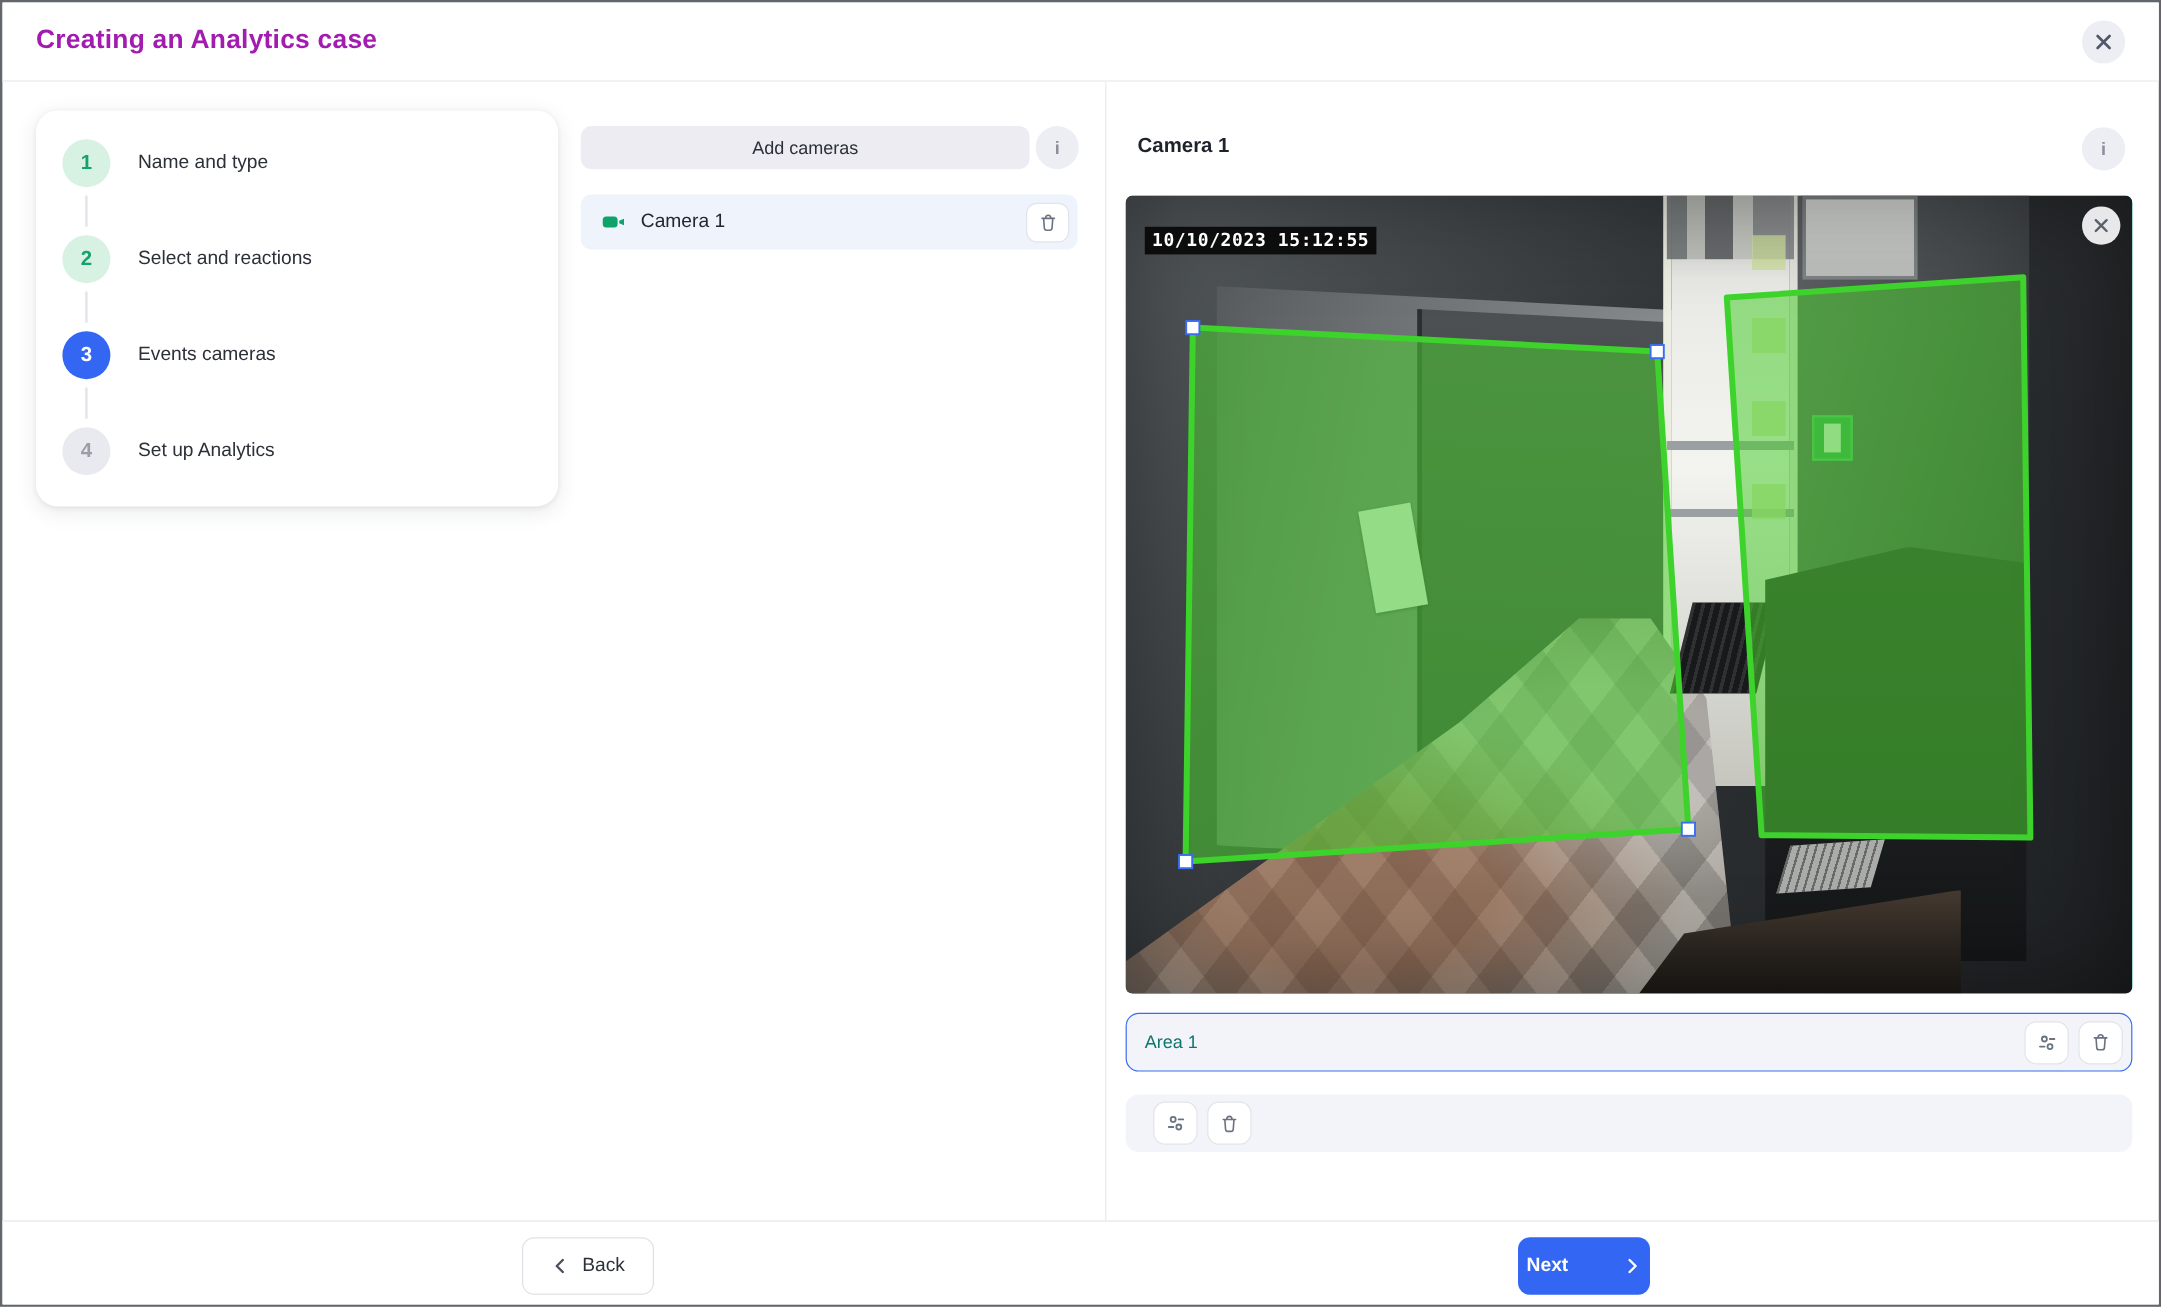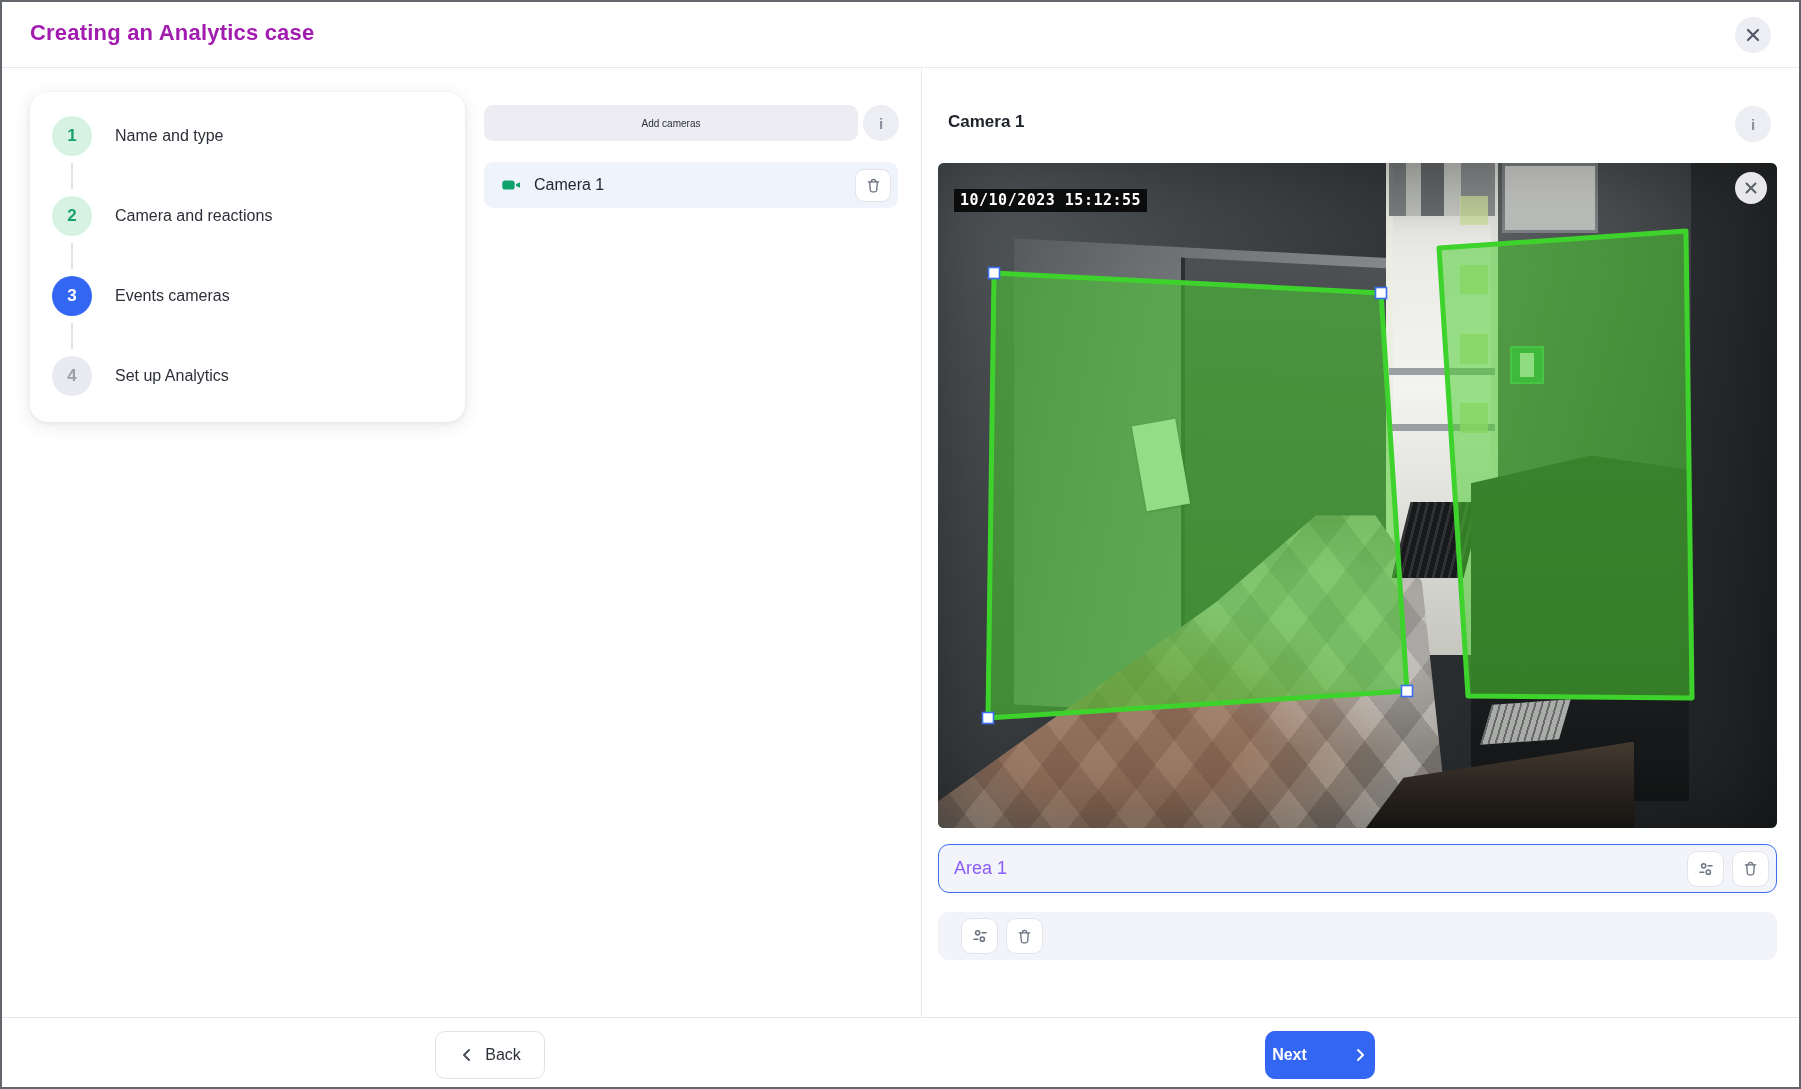--- a/index.html
+++ b/index.html
@@ -48,21 +48,21 @@
   .step-label { margin-left: 23px; font-size: 16px; color: #2c3038; }
   .step-connector {
     width: 2px; height: 26px; background: #e3e4e9;
     margin: 7px 0 7px 19px;
   }
 
   
   .add-cameras-btn {
     position: absolute; left: 482px; top: 103px; width: 374px; height: 36px;
     background: #ececf2; border: none; border-radius: 9px;
-    font-family: inherit; font-size: 10px; color: #2c3038; cursor: pointer;
+    font-family: inherit; font-size: 15px; color: #2c3038; cursor: pointer;
   }
   .list-info-btn { left: 861px; top: 103px; }
   .info-glyph { font-size: 15px; color: #8b8f9a; font-weight: 700; font-style: normal; }
 
   .camera-row {
     position: absolute; left: 482px; top: 160px; width: 414px; height: 46px;
     background: #eff3fb; border-radius: 9px;
     display: flex; align-items: center; padding: 0 7px 0 16px;
   }
   .camera-row-label { font-size: 16px; color: #24272e; margin-left: 12px; flex: 1; }
@@ -164,21 +164,21 @@
 
   
   .area-row {
     position: absolute; left: 936px; width: 839px; height: 49px;
     background: #f2f4f9; border-radius: 11px;
     display: flex; align-items: center; padding: 0 7px 0 15px;
   }
   .area-row.selected { border: 1.6px solid #3b6cf0; }
   .area-row-1 { top: 842px; }
   .area-row-2 { top: 910px; height: 48px; }
-  .area-label { font-size: 18px; color: #8b5cf6; flex: 1; }
+  .area-label { font-size: 15px; color: #0f766e; flex: 1; }
   .area-btn {
     width: 37px; height: 36px; background: #fff; border: 1px solid #e2e4ea;
     border-radius: 10px; display: flex; align-items: center; justify-content: center;
     cursor: pointer; margin-left: 8px;
   }
 
   
   .footer {
     position: absolute; left: 0; top: 1015px; width: 100%; height: 72px;
     background: #fff; border-top: 1px solid #e4e6ea; padding-left: 40px;
@@ -211,21 +211,21 @@
 </div>
 
 <div class="stepper-card">
   <div class="step done">
     <div class="step-circle">1</div>
     <div class="step-label">Name and type</div>
   </div>
   <div class="step-connector"></div>
   <div class="step done">
     <div class="step-circle">2</div>
-    <div class="step-label">Camera and reactions</div>
+    <div class="step-label">Select and reactions</div>
   </div>
   <div class="step-connector"></div>
   <div class="step active">
     <div class="step-circle">3</div>
     <div class="step-label">Events cameras</div>
   </div>
   <div class="step-connector"></div>
   <div class="step upcoming">
     <div class="step-circle">4</div>
     <div class="step-label">Set up Analytics</div>

